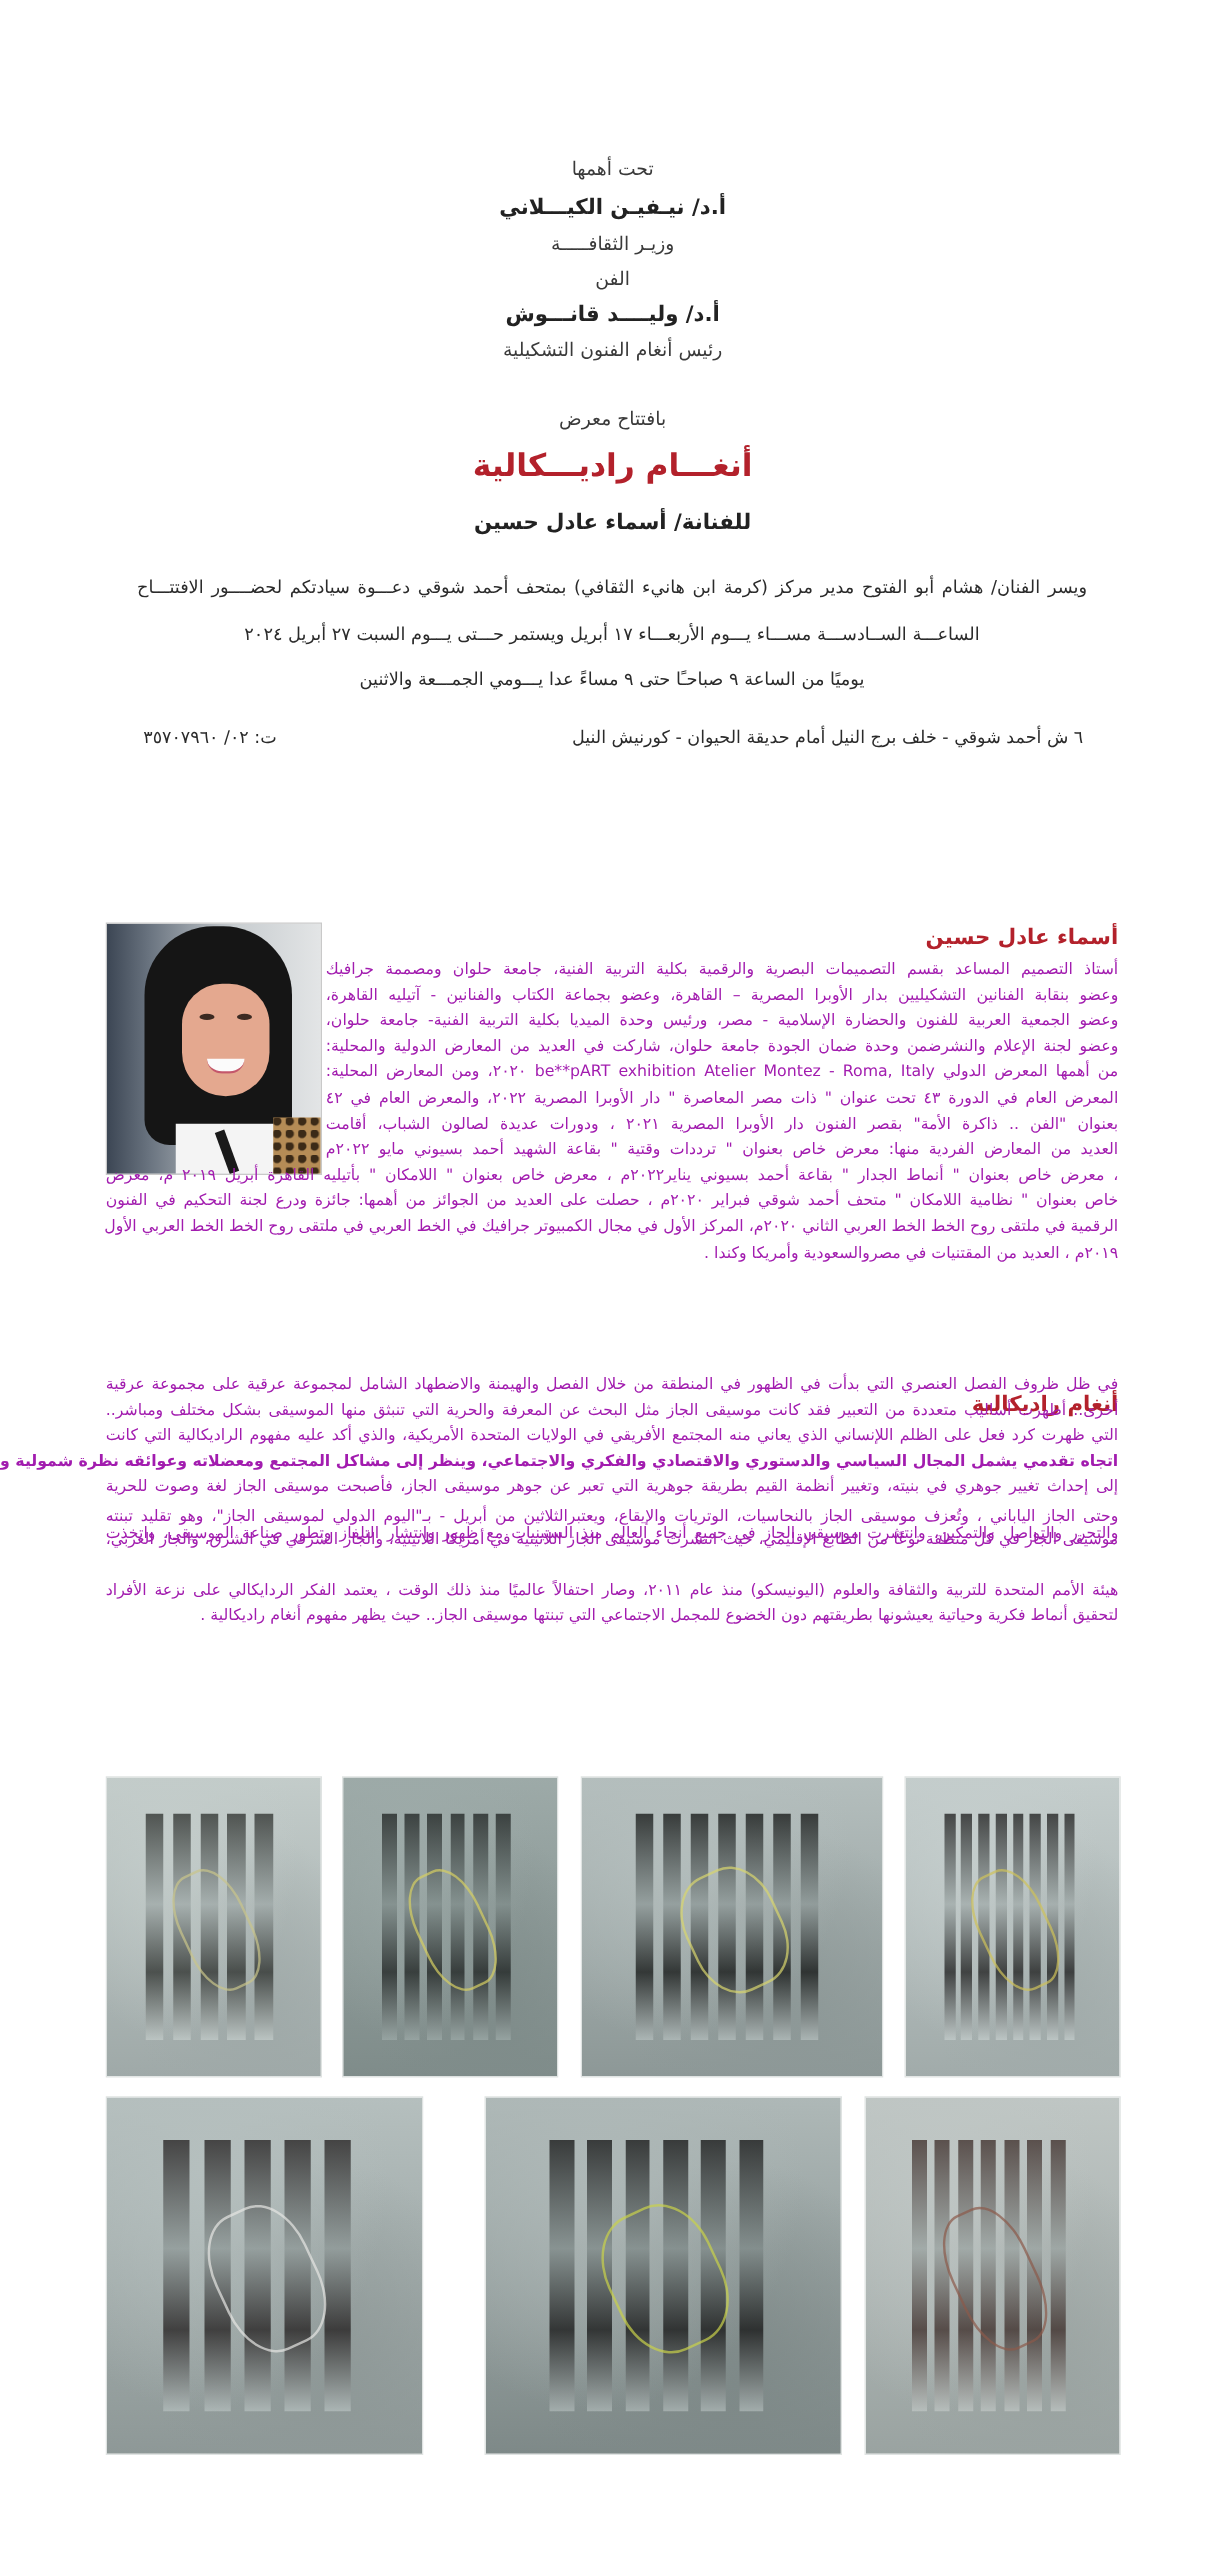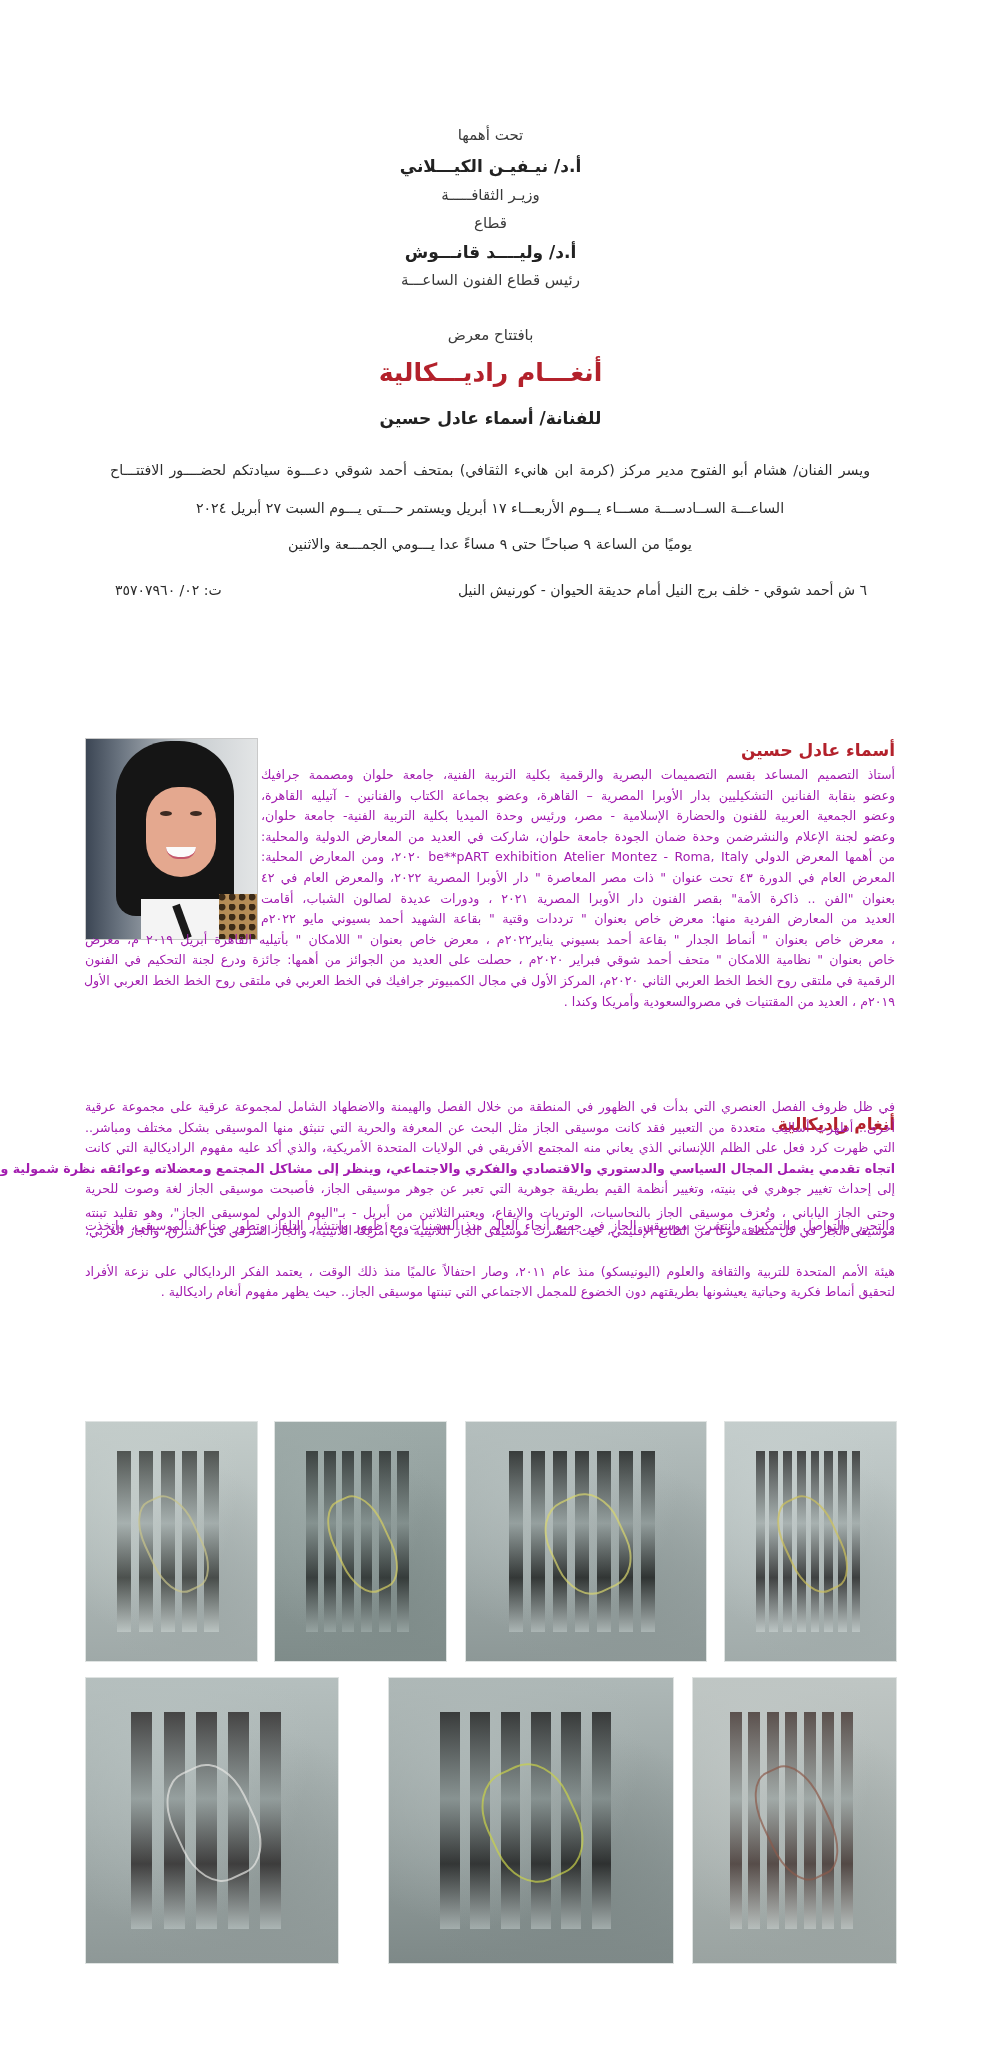--- a/index.html
+++ b/index.html
@@ -32,23 +32,23 @@
   .art { position: absolute; overflow: hidden; border: 1px solid #dfe3e2; }
   .art .bg { position: absolute; inset: 0; }
   .art .stripe { position: absolute; top: 12%; bottom: 12%; }
 </style>
 </head>
 <body>
 
 <div class="center sm" style="top:126px;">تحت أهمها</div>
 <div class="center bold" style="top:156px;">أ.د/ نيـفيـن الكيـــلاني</div>
 <div class="center sm" style="top:186px;">وزيـر الثقافـــــة</div>
-<div class="center sm" style="top:214px;">قطاع</div>
+<div class="center sm" style="top:214px;">الفن</div>
 <div class="center bold" style="top:242px;">أ.د/ وليــــد قانـــوش</div>
-<div class="center sm" style="top:271px;">رئيس قطاع الفنون الساعـــة</div>
+<div class="center sm" style="top:271px;">رئيس أنغام الفنون التشكيلية</div>
 
 <div class="center sm" style="top:326px;">بافتتاح معرض</div>
 <div class="center title" style="top:358px;">أنغـــام راديـــكالية</div>
 <div class="center artist-line" style="top:408px;">للفنانة/ أسماء عادل حسين</div>
 
 <div class="para-line" style="top:462px;">ويسر الفنان/ هشام أبو الفتوح مدير مركز (كرمة ابن هانيء الثقافي) بمتحف أحمد شوقي دعـــوة سيادتكم لحضــــور الافتتـــاح</div>
 <div class="para-line center-last" style="top:500px;">الساعـــة الســادســـة مســـاء يـــوم الأربعـــاء ١٧ أبريل ويستمر حـــتى يـــوم السبت ٢٧ أبريل ٢٠٢٤</div>
 <div class="para-line center-last" style="top:536px;">يوميًا من الساعة ٩ صباحـًا حتى ٩ مساءً عدا يـــومي الجمـــعة والاثنين</div>
 <div class="addr" style="right:114px;">٦ ش أحمد شوقي - خلف برج النيل أمام حديقة الحيوان - كورنيش النيل</div>
 <div class="addr" style="left:115px;">ت: ٠٢/ ٣٥٧٠٧٩٦٠</div>

